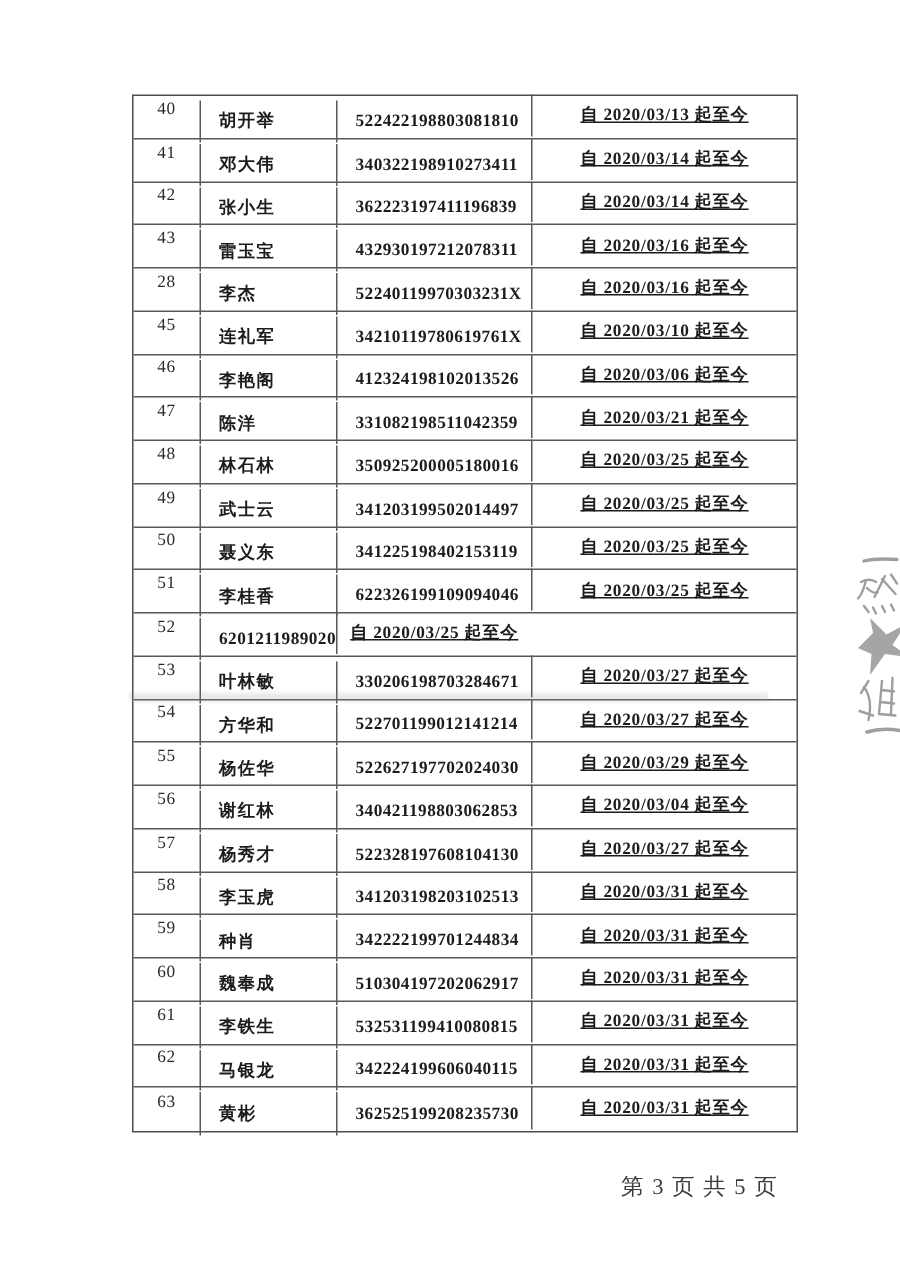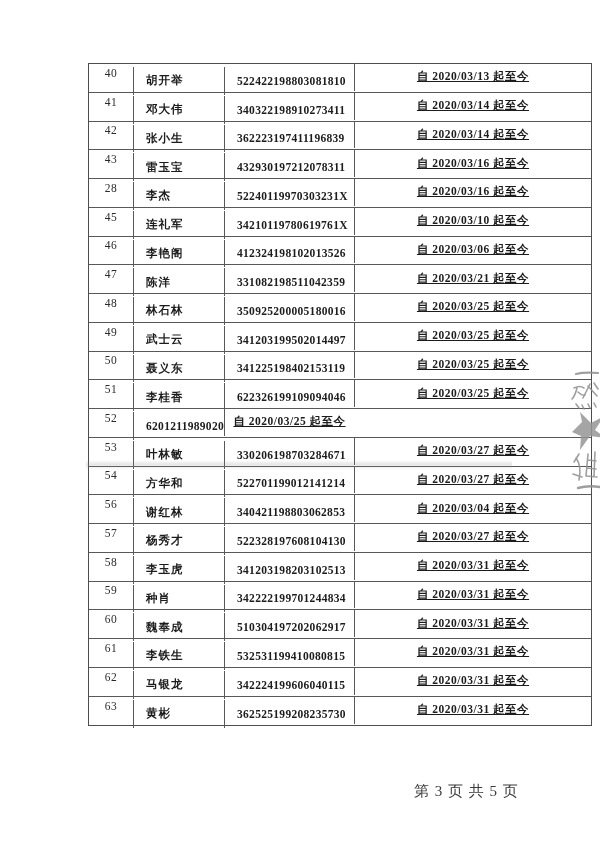--- a/index.html
+++ b/index.html
@@ -9,21 +9,21 @@
     height: 848px;
     background: #ffffff;
     overflow: hidden;
     font-family: "Liberation Serif", "DejaVu Serif", serif;
     color: #1c1c1c;
   }
   .doc-table {
     position: absolute;
     left: 88px;
     top: 63px;
-    width: 504px;
+    width: 444px;
     border: 1px solid #4d4d4d;
     box-sizing: border-box;
   }
   .t-row {
     display: grid;
     grid-template-columns: 44px 91px 130px 1fr;
     height: 28.75px;
     box-sizing: border-box;
   }
   .t-row:not(:last-child) { border-bottom: 1px solid #585858; }
@@ -198,20 +198,26 @@
     <div class="cell cell-period">自 2020/03/27 起至今</div>
   </div>
 
   <div class="t-row">
     <div class="cell cell-no">54</div>
     <div class="cell cell-name">方华和</div>
     <div class="cell cell-id">522701199012141214</div>
     <div class="cell cell-period">自 2020/03/27 起至今</div>
   </div>
 
+  <div class="t-row">
+    <div class="cell cell-no">55</div>
+    <div class="cell cell-name">杨佐华</div>
+    <div class="cell cell-id">522627197702024030</div>
+    <div class="cell cell-period">自 2020/03/29 起至今</div>
+  </div>
 
   <div class="t-row">
     <div class="cell cell-no">56</div>
     <div class="cell cell-name">谢红林</div>
     <div class="cell cell-id">340421198803062853</div>
     <div class="cell cell-period">自 2020/03/04 起至今</div>
   </div>
 
   <div class="t-row">
     <div class="cell cell-no">57</div>

